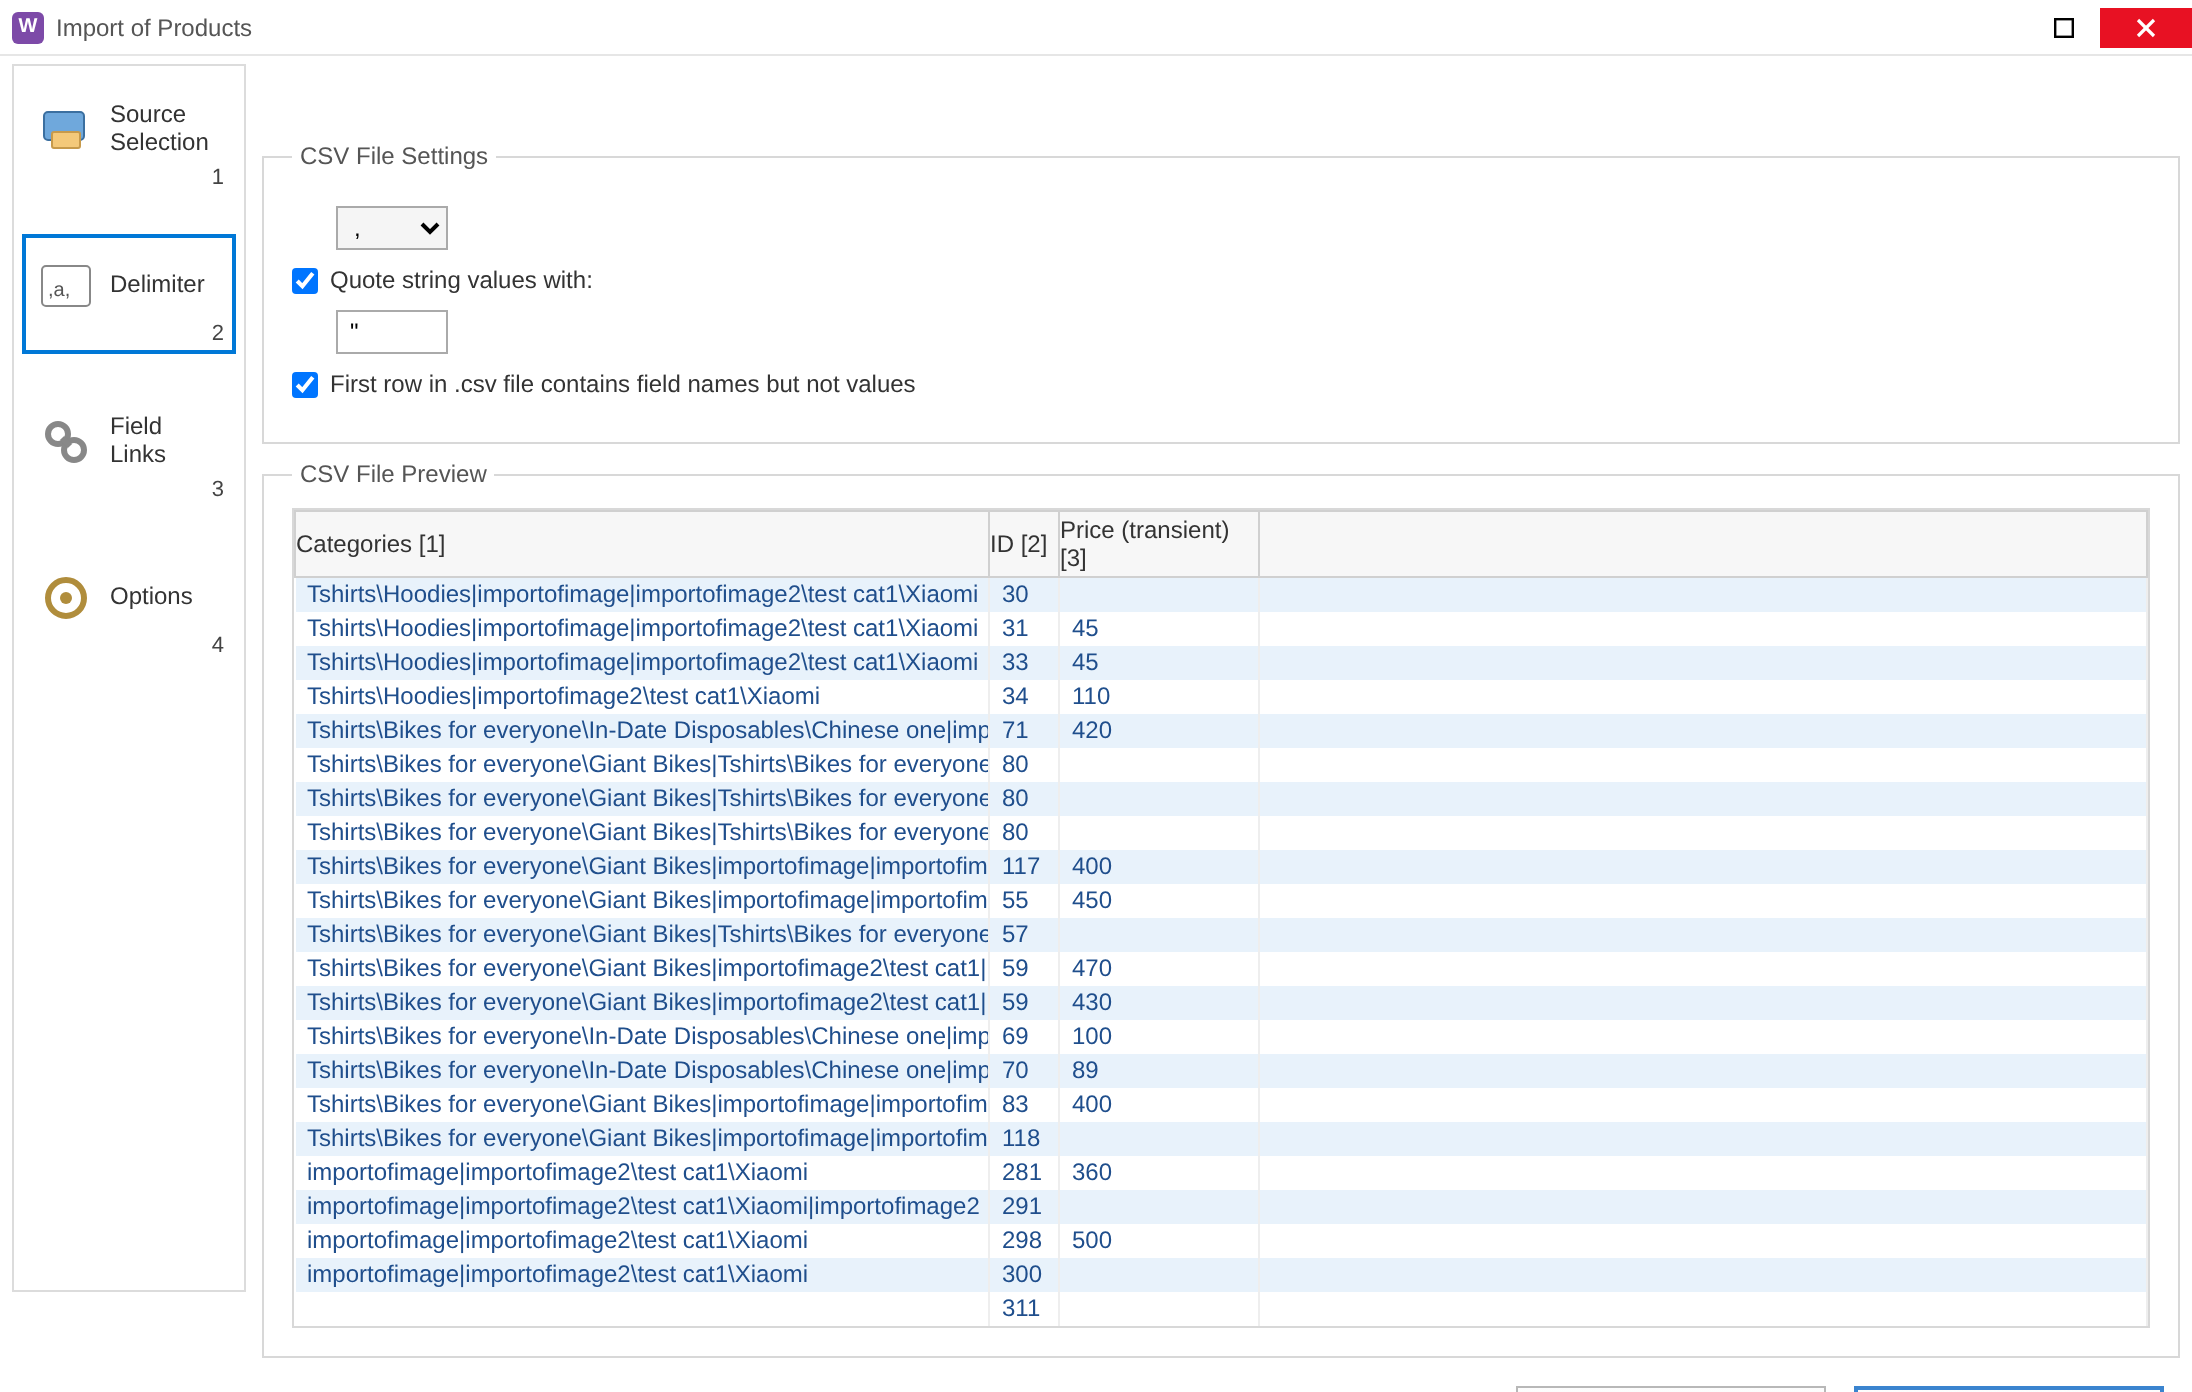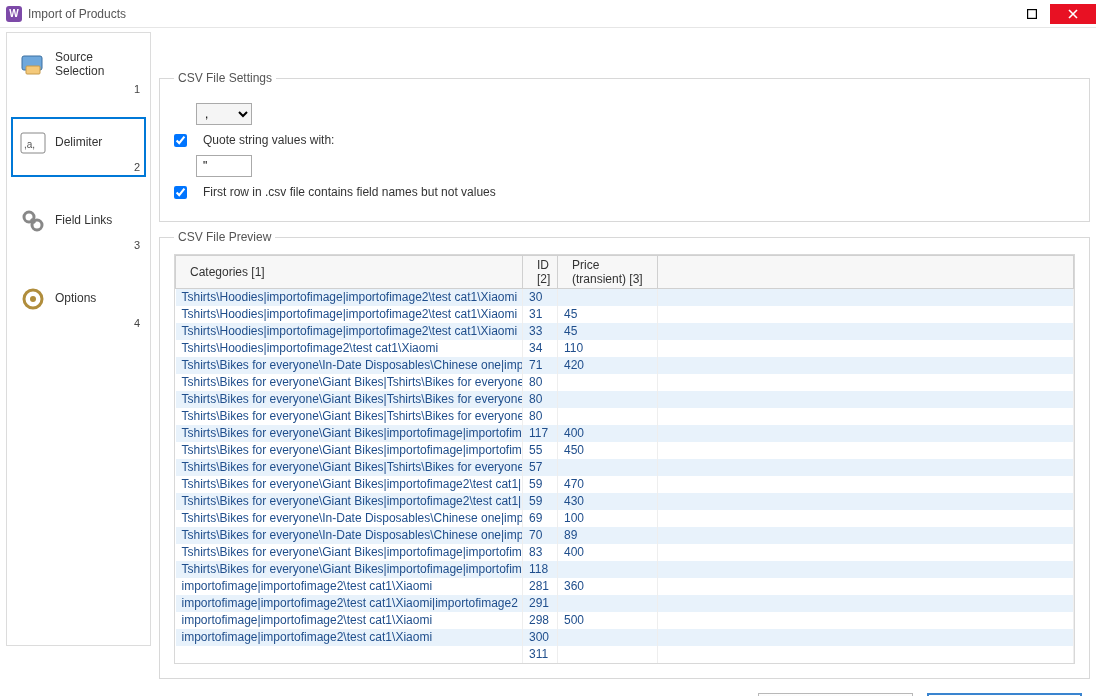--- a/index.html
+++ b/index.html
@@ -47,21 +47,21 @@
   background: #e81123;
   color: #fff;
   width: 46px;
 }
 .window-body {
   display: flex;
   height: 618px;
   padding: 4px 6px 0 6px;
 }
 .sidebar {
-  width: 145px;
+  width: 117px;
   border: 1px solid #dcdcdc;
   background: #fff;
   display: flex;
   flex-direction: column;
   padding: 6px 4px;
   gap: 18px;
 }
 .step {
   position: relative;
   display: flex;
@@ -131,21 +131,21 @@
 table.preview {
   width: 100%;
   border-collapse: collapse;
   table-layout: fixed;
 }
 table.preview th {
   text-align: left;
   font-weight: normal;
   background: #f7f7f7;
   border: 1px solid #d0d0d0;
-  padding: 2px 14px;
+  padding: 2px 0;
   font-size: 12px;
   color: #333;
   position: sticky;
   top: 0;
 }
 table.preview td {
   padding: 0 6px;
   font-size: 12px;
   color: #1f4e8c;
   white-space: nowrap;
@@ -178,21 +178,21 @@
   color: #333;
 }
 .nav-btn.primary { border: 2px solid #3a84cf; text-align: right; }
 .arrow {
   width: 0; height: 0;
   border-top: 5px solid transparent;
   border-bottom: 5px solid transparent;
 }
 .arrow.left { border-right: 8px solid #2360a5; }
 .arrow.right { border-left: 8px solid #2360a5; }
-label.cb { display: inline-flex; align-items: center; gap: 16px; color: #333; }
+label.cb { display: inline-flex; align-items: center; gap: 6px; color: #333; }
 input[type=checkbox]{ width:13px; height:13px; }
 </style>
 </head>
 <body>
 
 <div class="titlebar">
   <span class="app-icon">W</span>
   <span class="title">Import of Products</span>
   <span class="spacer"></span>
   <span class="win-btn">

